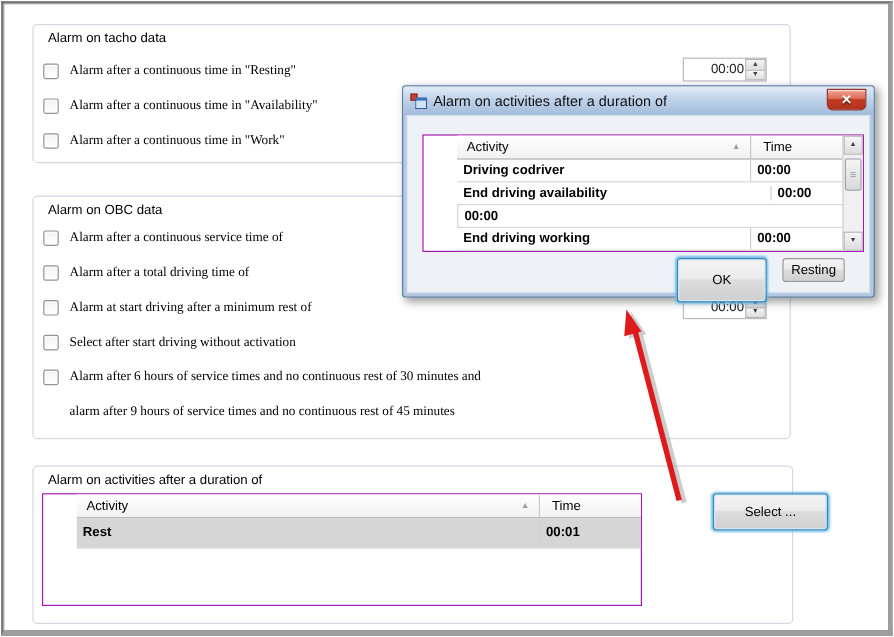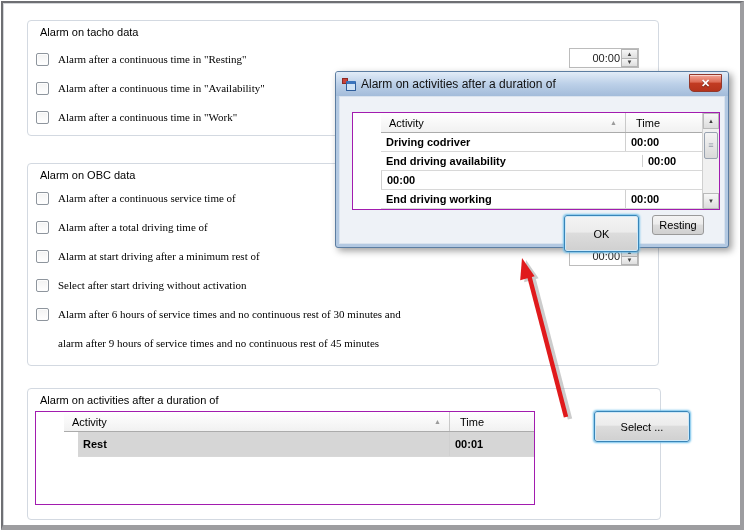--- a/index.html
+++ b/index.html
@@ -29,21 +29,21 @@
   
   .table{position:absolute;background:#fff;border:1px solid #a21caf;box-sizing:border-box;padding-left:28px;}
   .thead{display:flex;height:20px;box-sizing:border-box;background:linear-gradient(#ffffff,#f1f1f1);
       border-bottom:1px solid #ababab;align-items:center;}
   .th-activity{flex:1;padding-left:8px;position:relative;height:100%;display:flex;align-items:center;}
   .sort{position:absolute;right:8px;top:6px;font-size:7px;line-height:7px;color:#9b9b9b;}
   .th-time{box-sizing:border-box;border-left:1px solid #c9c9c9;padding-left:10px;height:100%;display:flex;align-items:center;}
   .trow{display:flex;box-sizing:border-box;border-bottom:1px solid #d8d8d8;align-items:stretch;font-weight:bold;}
   .td-activity{flex:1;padding-left:5px;display:flex;align-items:center;}
   .td-time{box-sizing:border-box;border-left:1px solid #d0d0d0;padding-left:5px;display:flex;align-items:center;}
-  .row-selected{background:#d6d6d6;margin-left:14px;}
+  .row-selected{background:#d6d6d6;}
   
   .dialog{position:absolute;left:332px;top:68px;width:394px;height:177px;z-index:10;box-sizing:border-box;
       background:#b3c9e2;border:1px solid #5c7da1;border-radius:3px;box-shadow:3px 3px 7px rgba(0,0,0,.38);}
   .titlebar{position:absolute;left:0;top:0;right:0;height:24px;border-radius:2px 2px 0 0;
       background:linear-gradient(#e2ecf8,#bcd0e8 50%,#a3bcda);display:flex;align-items:center;padding-left:6px;box-sizing:border-box;}
   .title-text{font-size:12px;color:#111;margin-left:5px;white-space:nowrap;}
   .form-icon{position:relative;width:14px;height:14px;flex:0 0 14px;}
   .fi-win{position:absolute;right:0;bottom:0;width:10px;height:10px;background:#cfe2f5;border:1px solid #2d5d9b;box-sizing:border-box;border-top-width:3px;border-top-color:#3a74bd;border-radius:1px;}
   .fi-red{position:absolute;left:0;top:1px;width:6px;height:6px;background:#c8423a;border:1px solid #8d2a24;box-sizing:border-box;}
   .close-btn{position:absolute;right:6px;top:2px;width:33px;height:18px;box-sizing:border-box;

